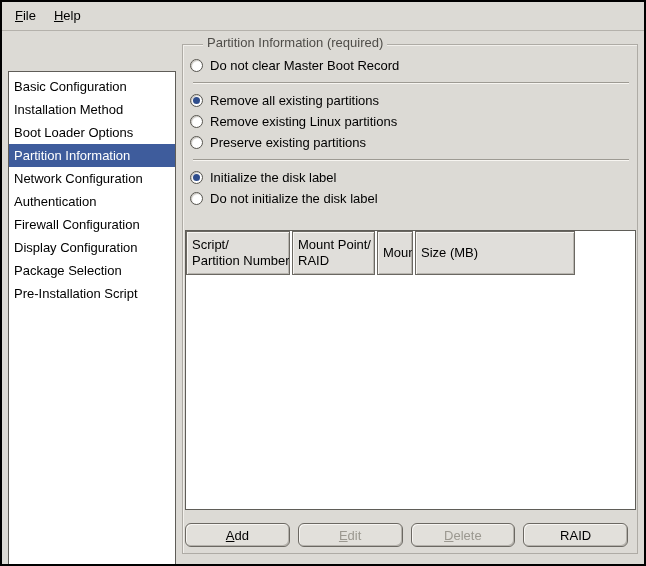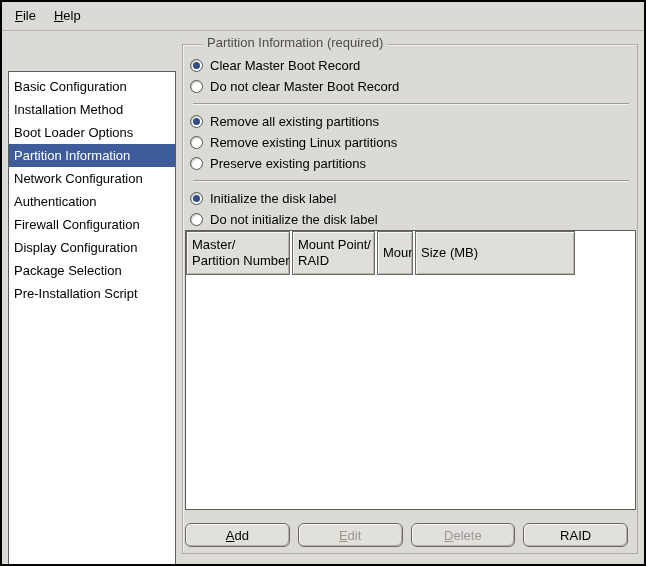--- a/index.html
+++ b/index.html
@@ -115,24 +115,20 @@
     <div class="side-item">Package Selection</div>
     <div class="side-item">Pre-Installation Script</div>
   </div>
 
   <div class="frame">
     <div class="frame-legend">Partition Information (required)</div>
 
     <div class="radio-area">
 
       <div class="radio-row">
-        <span class="radio on"></span>
-        <span>Clear Master Boot Record</span>
-      </div>
-      <div class="radio-row">
         <span class="radio"></span>
         <span>Do not clear Master Boot Record</span>
       </div>
 
       <div class="separator"></div>
 
       <div class="radio-row">
         <span class="radio on"></span>
         <span>Remove all existing partitions</span>
       </div>
@@ -153,21 +149,21 @@
       </div>
       <div class="radio-row">
         <span class="radio"></span>
         <span>Do not initialize the disk label</span>
       </div>
     </div>
 
     <div class="ptable">
       <div class="thead">
         <div class="th" style="width:104px;">
-          <span>Master/</span>
+          <span>Script/</span>
           <span>Partition Number</span>
         </div>
         <div class="th" style="width:83px;">
           <span>Mount Point/</span>
           <span>RAID</span>
         </div>
         <div class="th" style="width:36px;">
           <span>Mount</span>
         </div>
         <div class="th" style="width:160px;">

